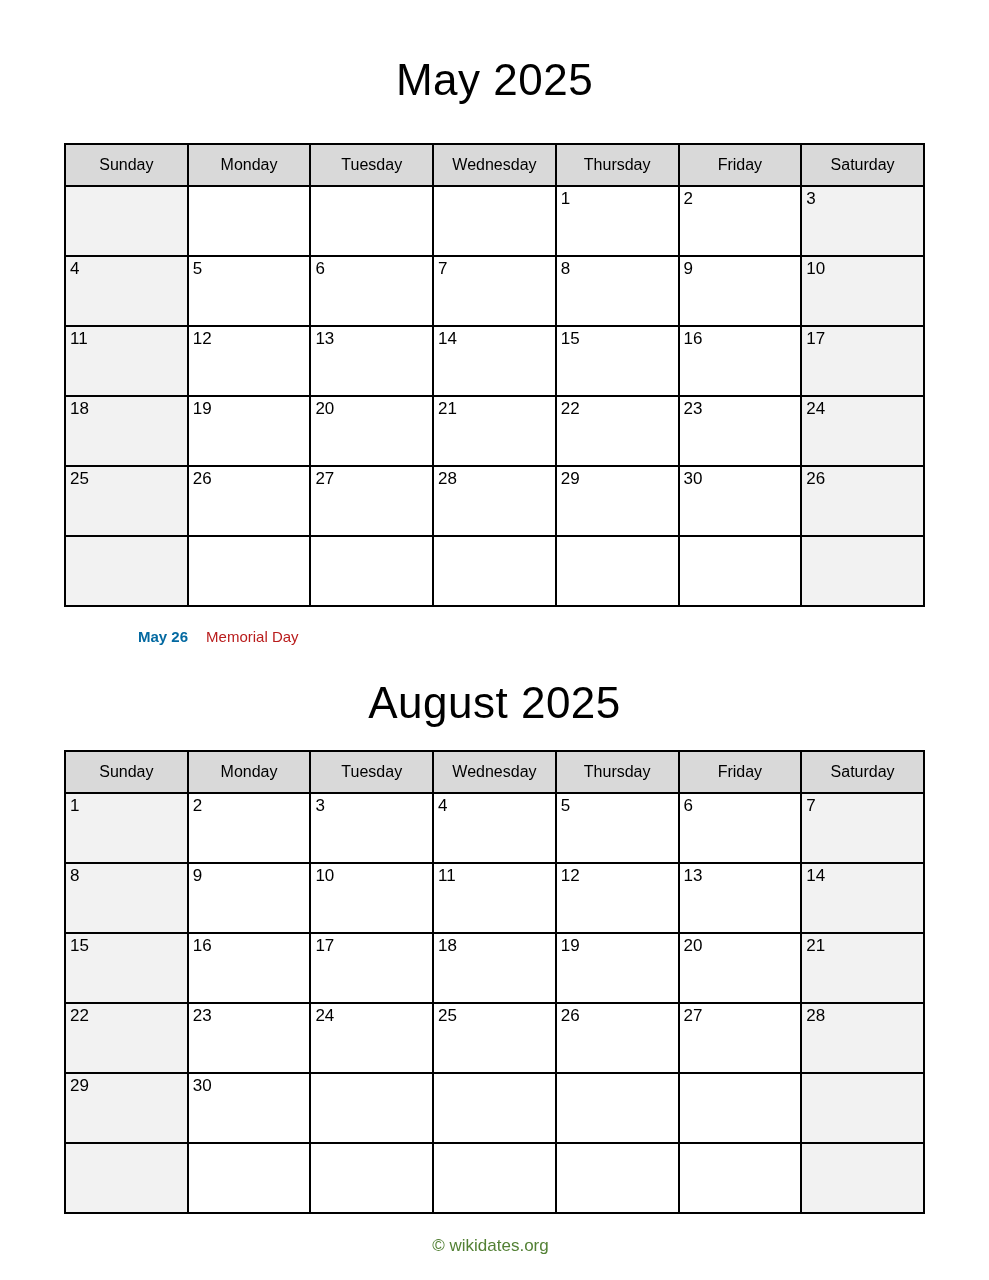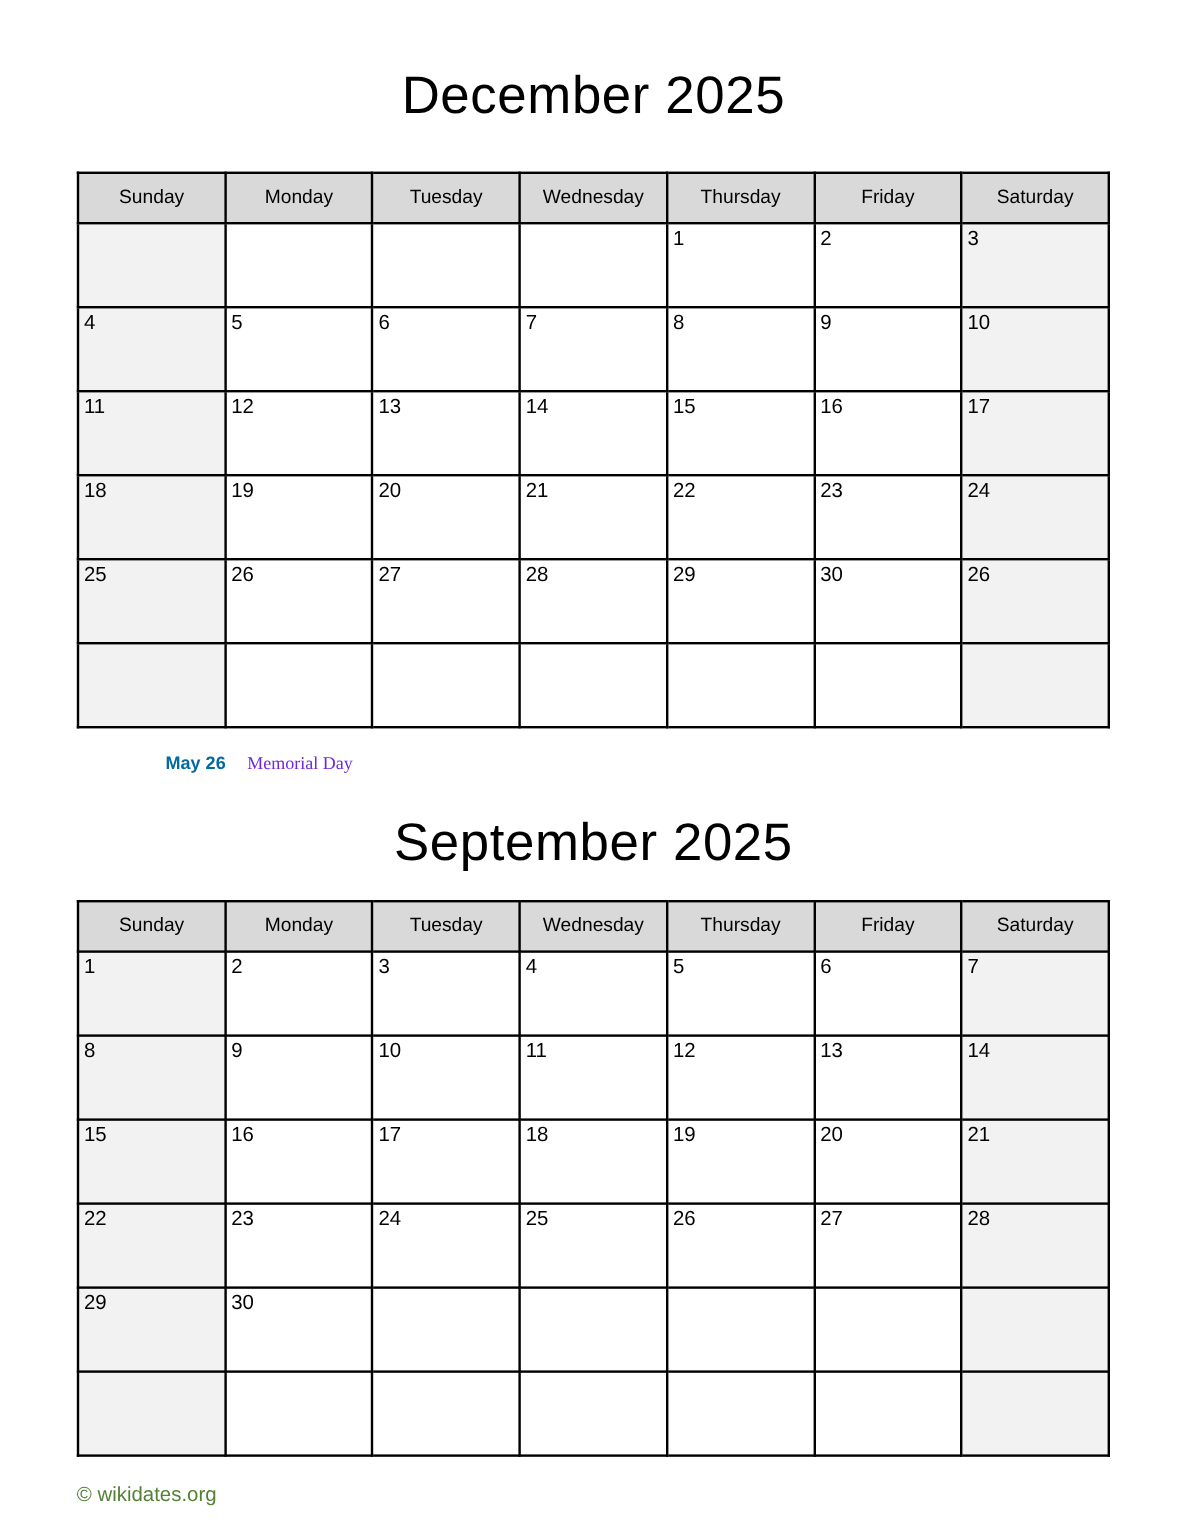--- a/index.html
+++ b/index.html
@@ -71,45 +71,44 @@
     line-height: 20px;
   }
 
   .holiday-note .holiday-date {
     color: #0369a1;
     font-weight: 700;
     margin-right: 18px;
   }
 
   .holiday-note .holiday-name {
-    color: #6d28d9;
+    color: #b91c1c;
     font-weight: 400;
-    font-family: Liberation Serif, serif;
   }
 
   .page-footer {
     margin-top: 22px;
-    text-align: left;
+    text-align: center;
     padding-right: 8px;
   }
 
   .page-footer .copyright {
     color: #538135;
     font-size: 17px;
     text-decoration: none;
     cursor: pointer;
   }
 </style>
 </head>
 <body>
 
 <div class="page">
 
   <section>
-    <h1 class="month-title may">December 2025</h1>
+    <h1 class="month-title may">May 2025</h1>
 
     <table class="calendar may">
         <thead>
           <tr>
             <th>Sunday</th>
             <th>Monday</th>
             <th>Tuesday</th>
             <th>Wednesday</th>
             <th>Thursday</th>
             <th>Friday</th>
@@ -173,21 +172,21 @@
           </tr>
         </tbody>
       </table>
 
     <p class="holiday-note">
       <span class="holiday-date">May 26</span><span class="holiday-name">Memorial Day</span>
     </p>
   </section>
 
   <section>
-    <h1 class="month-title june">September 2025</h1>
+    <h1 class="month-title june">August 2025</h1>
 
     <table class="calendar june">
         <thead>
           <tr>
             <th>Sunday</th>
             <th>Monday</th>
             <th>Tuesday</th>
             <th>Wednesday</th>
             <th>Thursday</th>
             <th>Friday</th>

